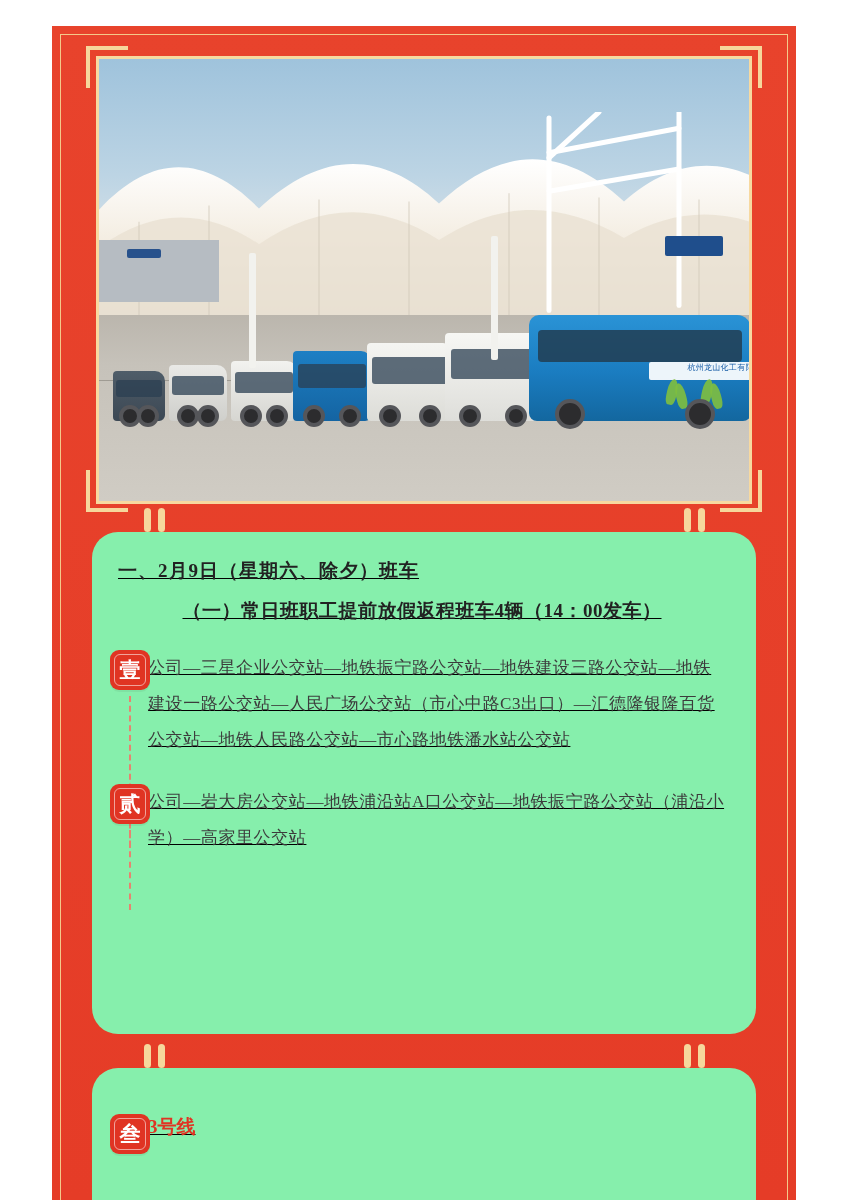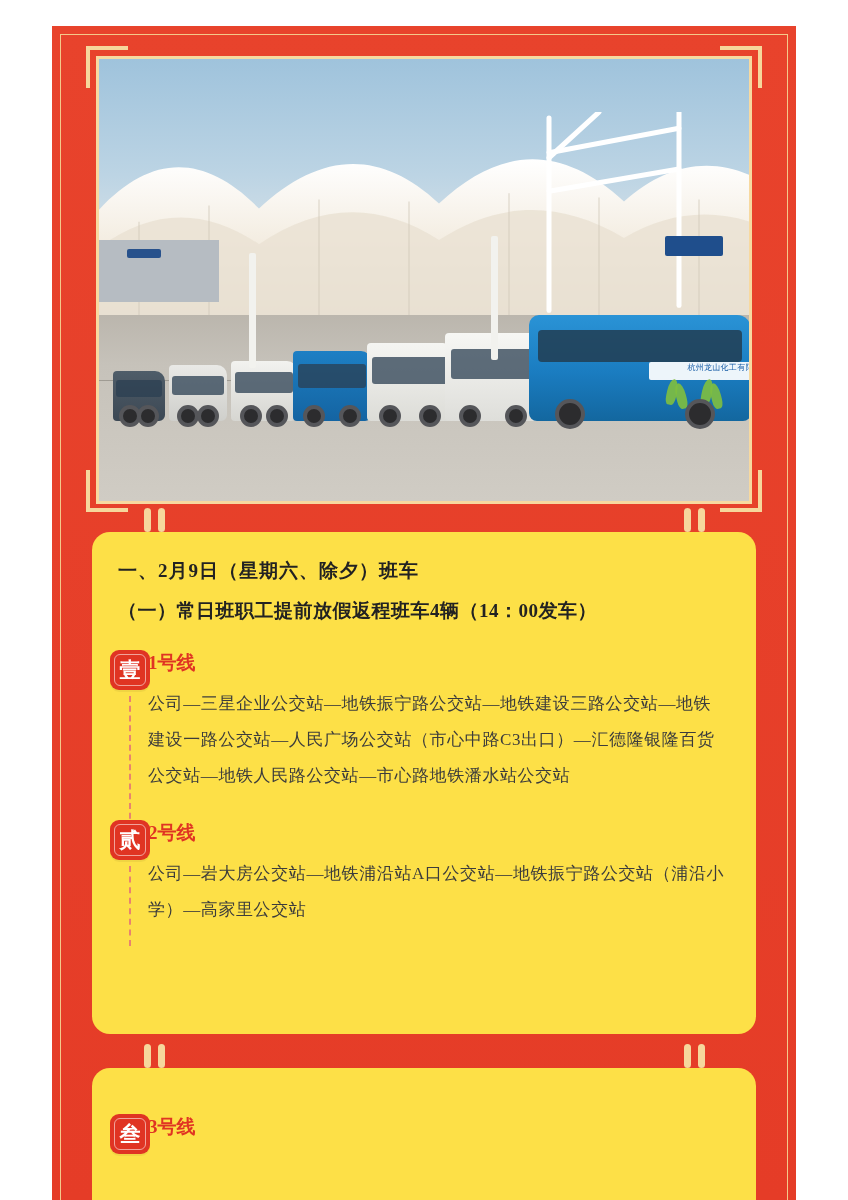--- a/index.html
+++ b/index.html
@@ -114,22 +114,23 @@
   .corner.bl { left: 86px; top: 470px; border-right:none; border-top:none; }
   .corner.br { left: 720px; top: 470px; border-left:none; border-top:none; }
 
   
   .tassel-group { position:absolute; display:flex; gap:7px; }
   .tassel { width:7px; height:24px; background:#f6d79c; border-radius:4px; }
 
   
   .card {
     position: absolute;
-    background: #fde047;
-    border-radius: 18px;
+    background: #86efac;
+    border-radius: 26px;
+    text-decoration: underline;
   }
   #card1 { left: 92px; top: 532px; width: 664px; height: 502px; }
   #card2 { left: 92px; top: 1068px; width: 664px; height: 132px; border-bottom-left-radius:0; border-bottom-right-radius:0; }
 
   .heading {
     font-family: "Liberation Serif", serif;
     font-weight: bold;
     font-size: 19px;
     color: #222;
     letter-spacing: 1px;
@@ -288,34 +289,32 @@
       <div class="tassel"></div>
   </div>
   <div class="tassel-group" style="left:684px;top:508px;">
     <div class="tassel"></div>
       <div class="tassel"></div>
   </div>
 
   <div class="card" id="card1">
     <div style="padding:26px 30px 0 26px;">
       <div class="heading">一、2月9日（星期六、除夕）班车</div>
-      <div class="sub-heading" style="margin-top:14px;">（一）常日班职工提前放假返程班车4辆（14：00发车）</div>
+      <div class="sub-heading" style="margin-top:14px;text-align:center;">（一）常日班职工提前放假返程班车4辆（14：00发车）</div>
     </div>
 
     <div class="route-block" style="margin-top:26px;">
       <div class="badge">壹</div>
       <div class="dash-line" style="bottom:auto;height:152px;"></div>
-      <div class="route-title">1号线</div>
       <div class="route-text">公司—三星企业公交站—地铁振宁路公交站—地铁建设三路公交站—地铁建设一路公交站—人民广场公交站（市心中路C3出口）—汇德隆银隆百货公交站—地铁人民路公交站—市心路地铁潘水站公交站</div>
     </div>
 
     <div class="route-block" style="margin-top:26px;">
       <div class="badge">贰</div>
       <div class="dash-line" style="bottom:auto;height:80px;"></div>
-      <div class="route-title">2号线</div>
       <div class="route-text">公司—岩大房公交站—地铁浦沿站A口公交站—地铁振宁路公交站（浦沿小学）—高家里公交站</div>
     </div>
   </div>
 
   <div class="tassel-group" style="left:144px;top:1044px;">
     <div class="tassel"></div>
       <div class="tassel"></div>
   </div>
   <div class="tassel-group" style="left:684px;top:1044px;">
     <div class="tassel"></div>

